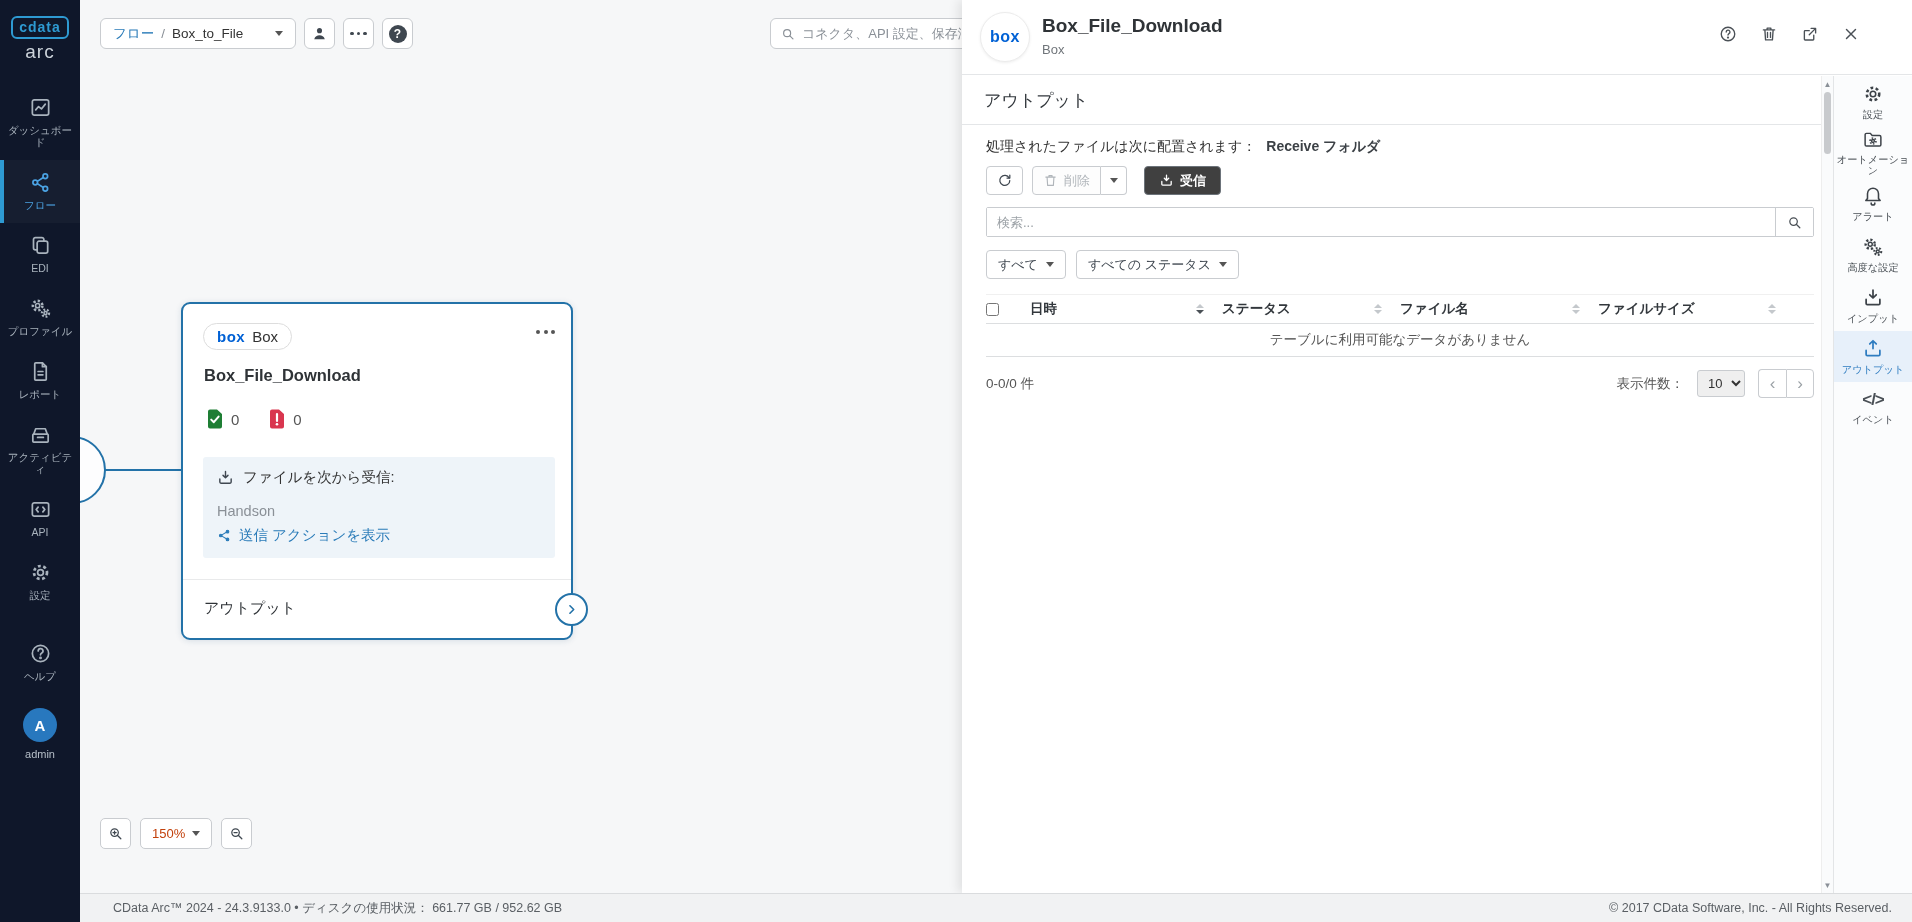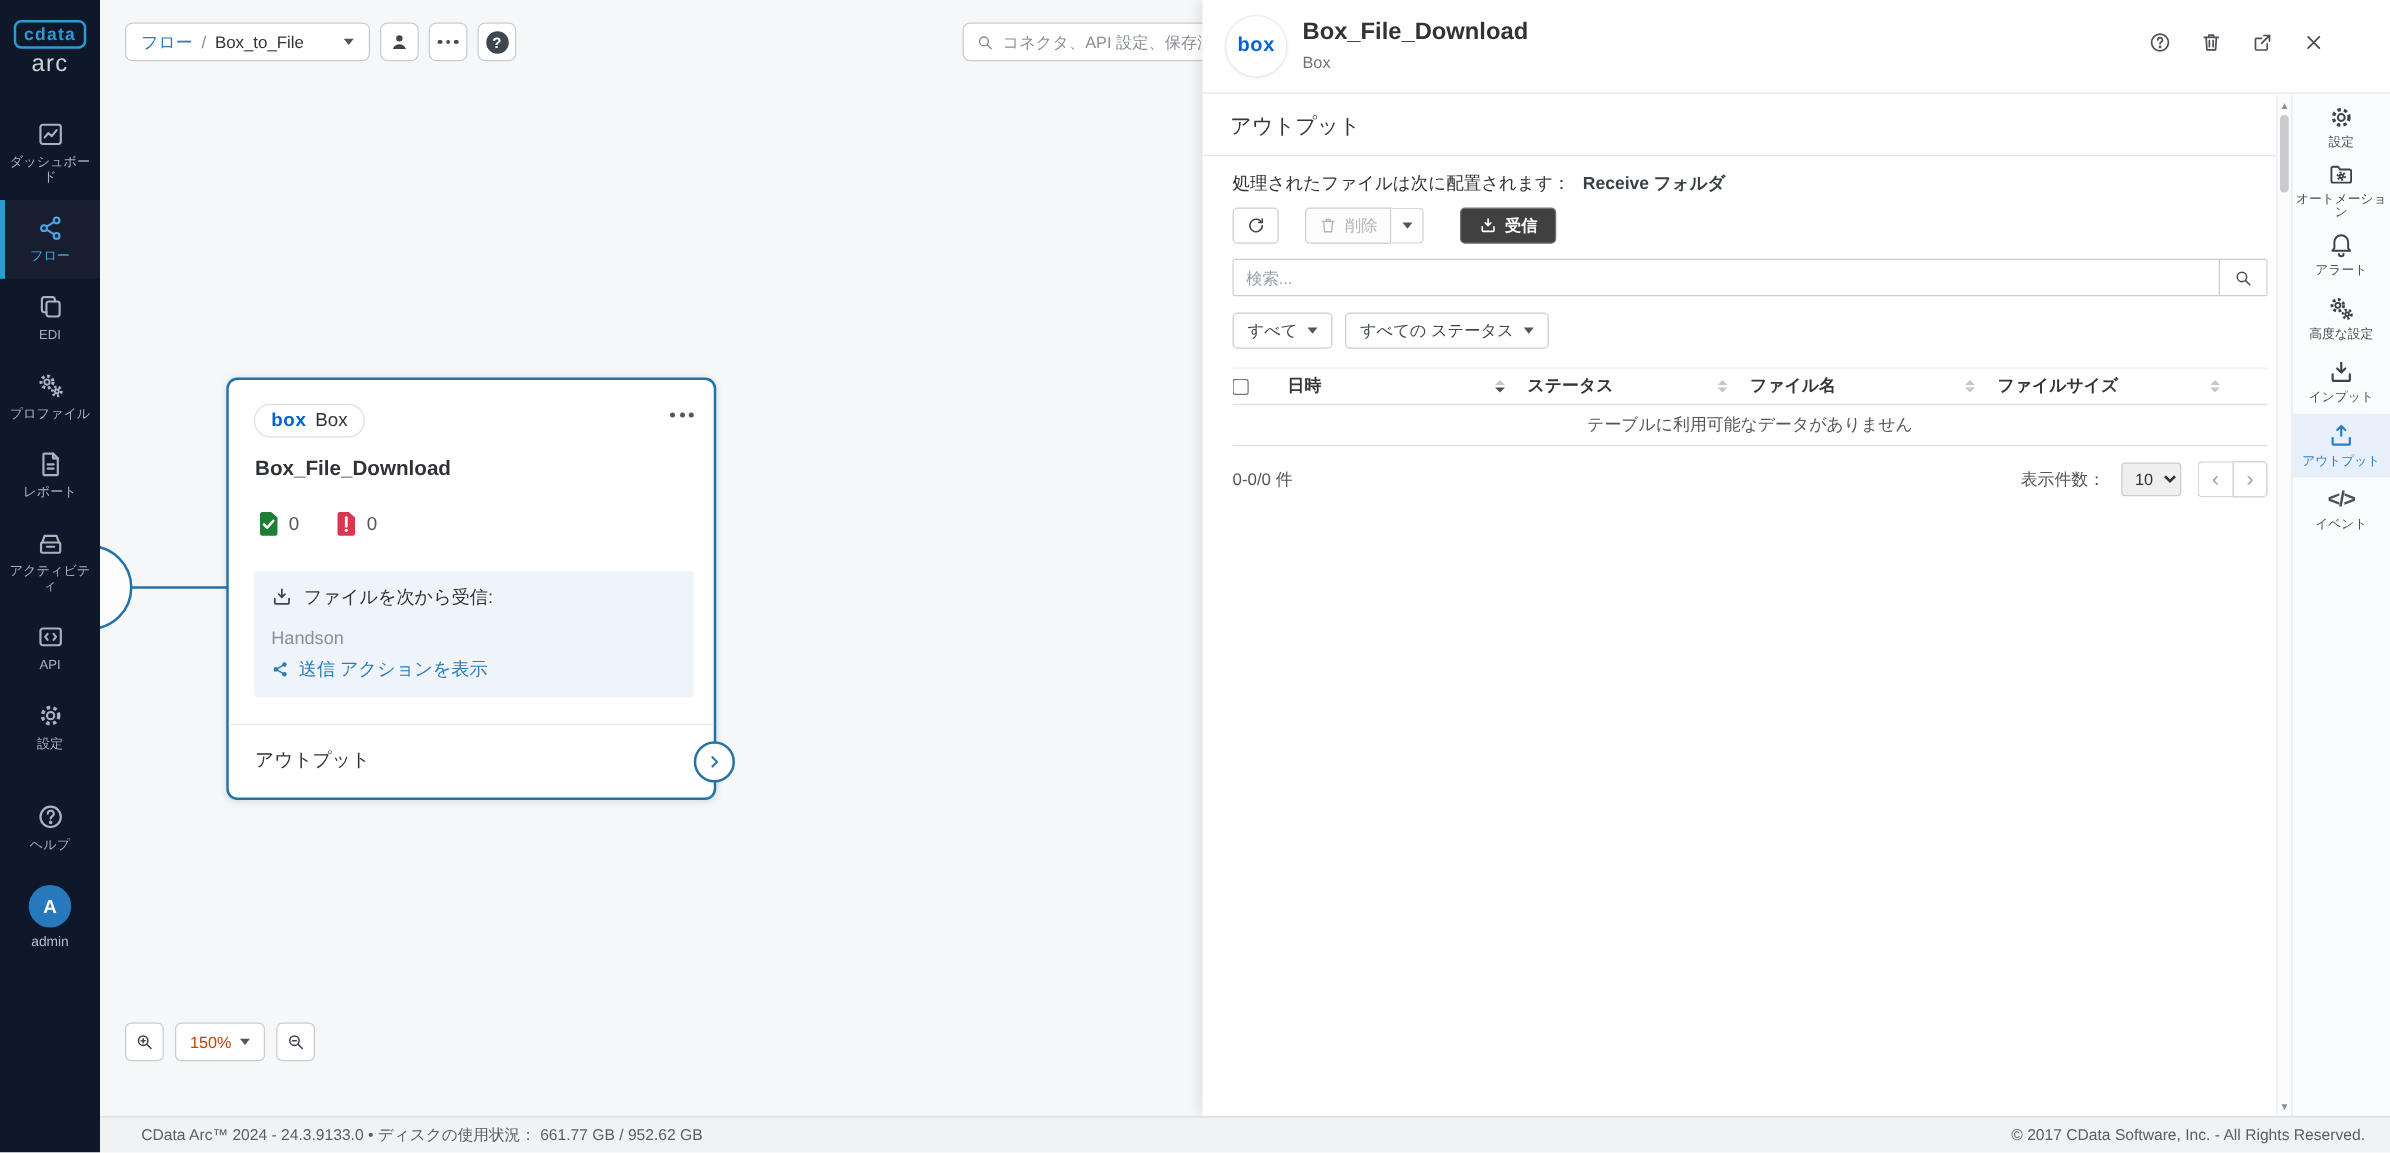--- a/index.html
+++ b/index.html
@@ -80,21 +80,21 @@
   .plogo { position:absolute; left:18px; top:12px; width:50px; height:50px; border-radius:50%; border:1px solid #ececec; box-shadow:0 1px 3px rgba(0,0,0,.07); display:flex; align-items:center; justify-content:center; background:#fff; }
   .ptitle { position:absolute; left:80px; top:15px; font-size:19px; font-weight:600; color:#2f3337; }
   .psub { position:absolute; left:80px; top:42px; font-size:13px; color:#70757a; }
   .pactions { position:absolute; right:52px; top:25px; display:flex; gap:23px; color:#4a5056; }
   .pactions svg { width:18px; height:18px; cursor:pointer; }
 
   .section-header { padding:14px 22px 12px; border-bottom:1px solid #e4e6e8; font-size:17px; color:#32373c; }
   .pcontent { padding:0 98px 0 24px; }
   .info-line { margin:13px 0 10px; font-size:14px; color:#333; }
   .info-line .val { font-weight:600; color:#3c4146; margin-left:10px; }
-  .btn-row { display:flex; align-items:center; gap:21px; margin-bottom:12px; }
+  .btn-row { display:flex; align-items:center; gap:9px; margin-bottom:12px; }
   .pbtn { height:29px; background:#fff; border:1px solid #c9ccd0; border-radius:4px; display:flex; align-items:center; justify-content:center; gap:6px; font-size:13px; color:#3f4750; padding:0 10px; cursor:pointer; font-family:inherit; }
   .pbtn svg { width:15px; height:15px; }
   .split { display:flex; }
   .split .pbtn.main { border-radius:4px 0 0 4px; color:#b0b5ba; cursor:default; background:#fdfdfd; }
   .split .pbtn.main svg { color:#b0b5ba; }
   .split .pbtn.caret-part { border-radius:0 4px 4px 0; border-left:none; width:26px; padding:0; }
   .pbtn.receive { background:#404040; border-color:#6c737a; color:#fff; font-weight:bold; padding:0 14px; margin-left:8px; }
   .search-group { display:flex; height:30px; margin-bottom:13px; border:1px solid #c9ccd0; border-radius:2px; }
   .search-group input { flex:1; border:none; outline:none; padding:0 10px; font-size:13px; color:#333; font-family:inherit; }
   .search-group input::placeholder { color:#9aa0a5; }

